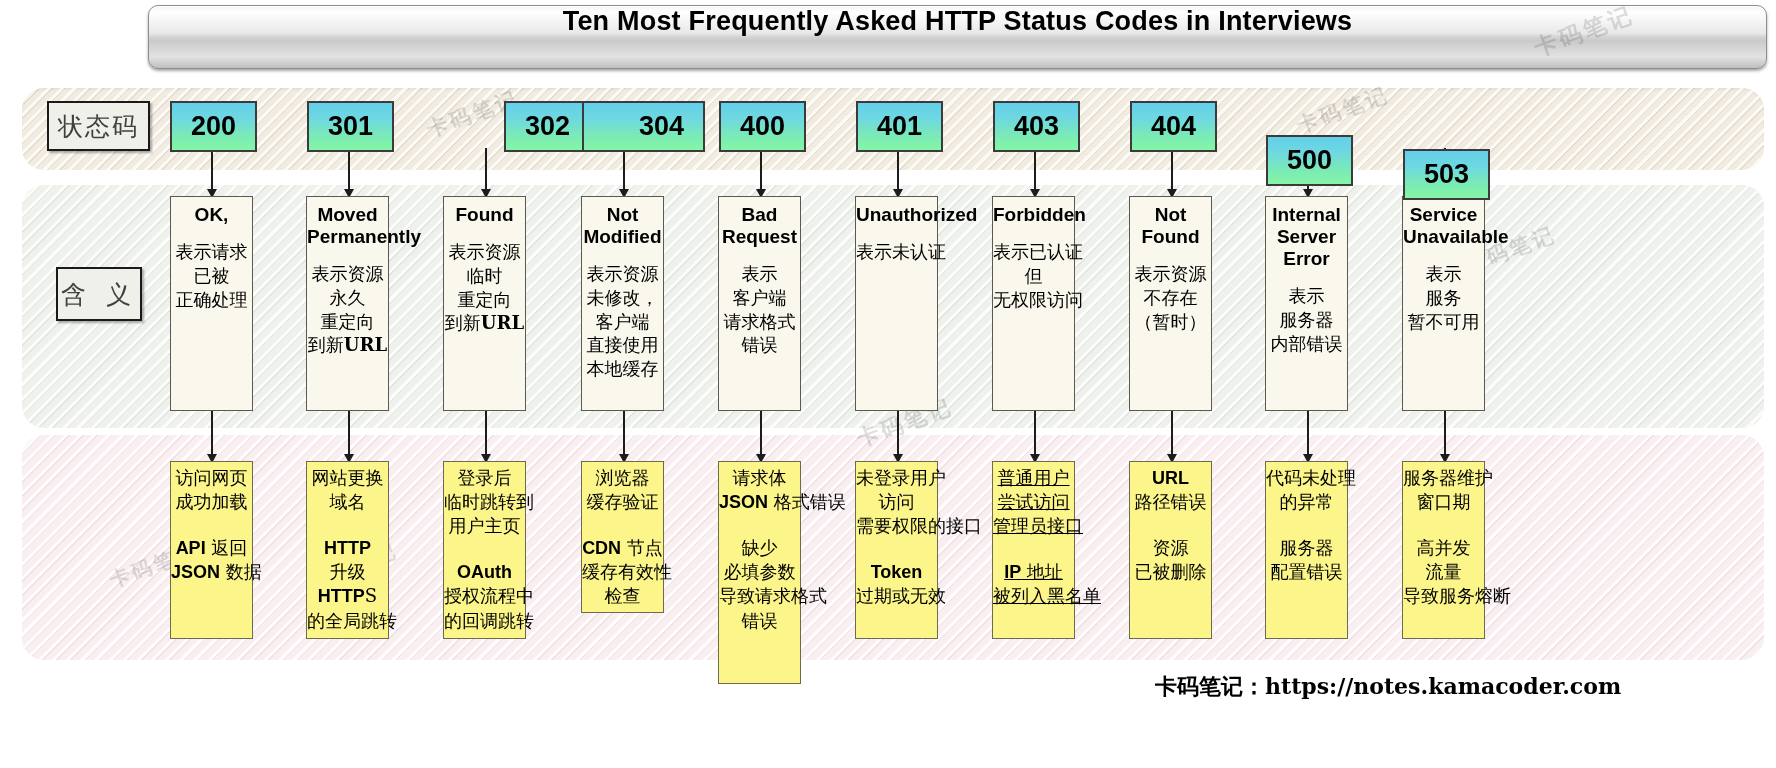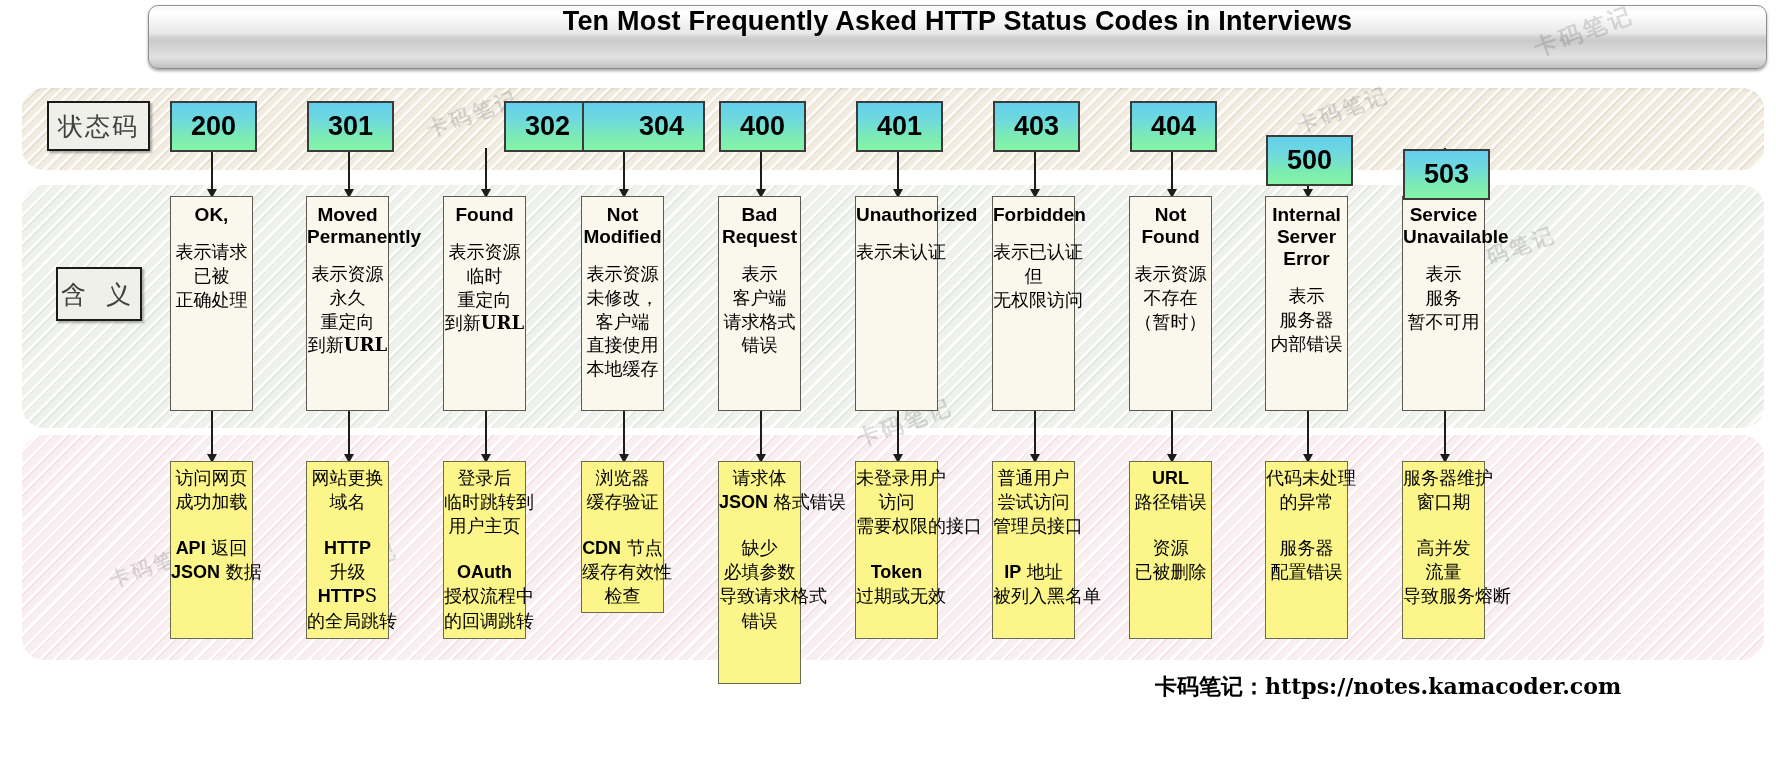--- a/index.html
+++ b/index.html
@@ -384,21 +384,21 @@
         <div class="cn">
           <div>表示已认证</div>
           <div>但</div>
           <div>无权限访问</div>
         </div>
       </div>
       <div class="conn" style="left: 1034px; top: 411px; width: 2px; height: 52px;">
         <div class="ln" style="height: 45px;"></div>
         <div class="hd" style="top: 43px;"></div>
       </div>
-      <div class="scenebox" style="left: 992px; top: 461px; width: 83px; height: 178px;">
+      <div class="scenebox" style="left: 992px; top: 461px; width: 83px; height: 178px; text-decoration: underline;">
         <div class="seg1">
           <div>普通用户</div>
           <div>尝试访问</div>
           <div>管理员接口</div>
         </div>
         <div class="seg2">
           <div><b>IP</b> 地址</div>
           <div>被列入黑名单</div>
         </div>
       </div>

